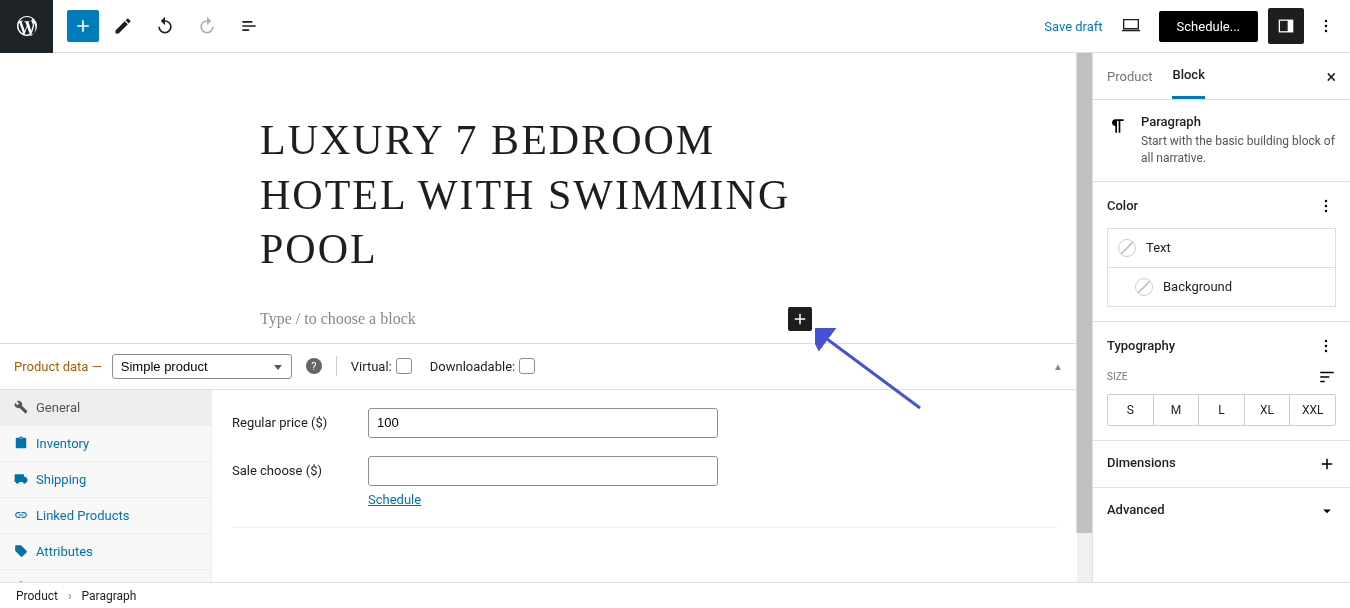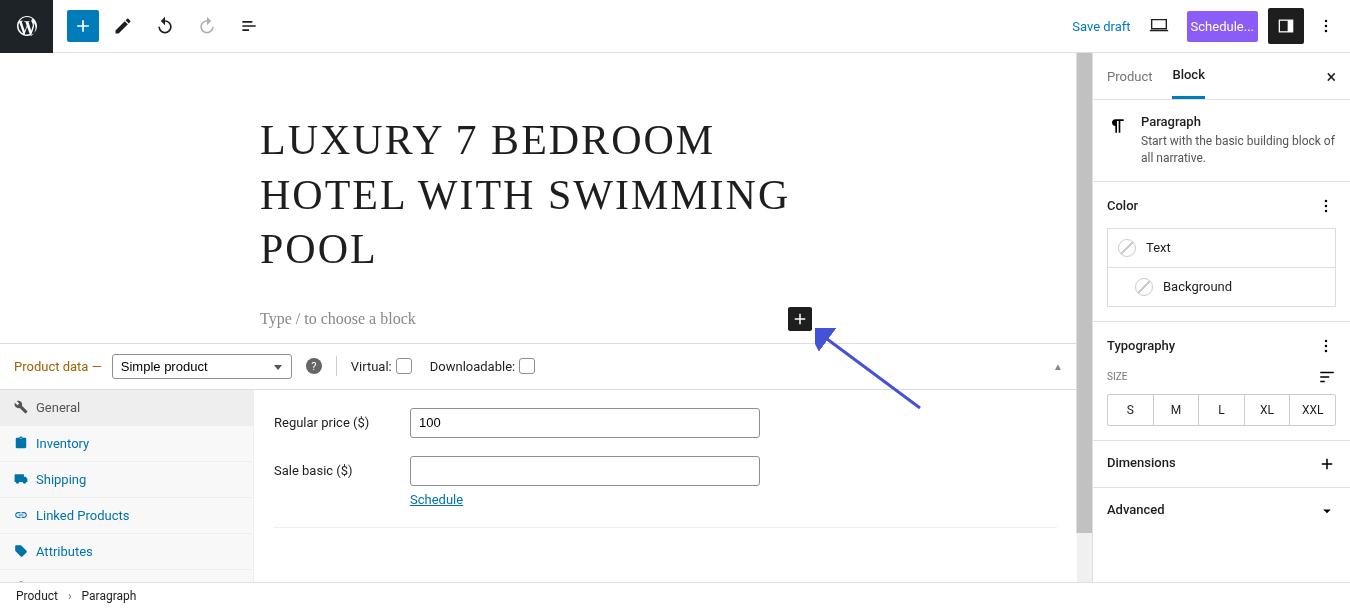--- a/index.html
+++ b/index.html
@@ -11,21 +11,21 @@
 .wp-logo svg { fill: #fff; }
 .toolbar-left { display: flex; align-items: center; padding-left: 14px; gap: 6px; }
 .add-block-btn { width: 32px; height: 32px; background: #007cba; color: #fff; display: flex; align-items: center; justify-content: center; border-radius: 2px; }
 .add-block-btn svg { fill: #fff; }
 .tb-icon-btn { width: 36px; height: 36px; display: flex; align-items: center; justify-content: center; }
 .tb-icon-btn svg { fill: #1e1e1e; }
 .tb-icon-btn.disabled svg { fill: #b0b0b0; }
 .toolbar-right { margin-left: auto; display: flex; align-items: center; padding-right: 12px; gap: 10px; }
 .save-draft { color: #007cba; font-size: 13px; }
 .view-btn { width: 36px; height: 36px; display: flex; align-items: center; justify-content: center; }
-.schedule-btn { background: #8b5cf6; color: #fff; padding: 8px 4px; border-radius: 2px; font-size: 13px; }
+.schedule-btn { background: #000000; color: #fff; padding: 8px 18px; border-radius: 2px; font-size: 13px; }
 .settings-btn { width: 36px; height: 36px; background: #1e1e1e; display: flex; align-items: center; justify-content: center; border-radius: 2px; }
 .settings-btn svg { fill: #fff; }
 .more-btn { width: 24px; height: 36px; display: flex; align-items: center; justify-content: center; }
 
 
 .main-layout { display: flex; height: calc(608px - 53px - 26px); }
 .editor-area { flex: 1; background: #f0f0f0; position: relative; overflow: hidden; }
 .editor-area::after { content: ''; position: absolute; right: 0; top: 0; width: 15px; height: 480px; background: #c1c1c1; border-left: 1px solid #ddd; }
 .editor-canvas { margin: 0; background: #fff; padding: 60px 0 0 260px; }
 .post-title { font-family: Georgia, "Times New Roman", serif; font-size: 42px; font-weight: 400; letter-spacing: 2px; line-height: 1.3; max-width: 560px; }
@@ -40,21 +40,21 @@
 .pd-header-label { font-size: 13px; color: #a16207; margin-right: 10px; }
 .pd-select { border: 1px solid #8c8f94; border-radius: 3px; padding: 4px 26px 4px 8px; font-size: 13px; background: #fff; min-width: 180px; appearance: none; }
 .pd-select-wrap { position: relative; }
 .pd-select-wrap::after { content: ''; position: absolute; right: 10px; top: 11px; width: 0; height: 0; border-left: 4px solid transparent; border-right: 4px solid transparent; border-top: 5px solid #555; pointer-events: none; }
 .pd-help { width: 16px; height: 16px; border-radius: 50%; background: #666; color: #fff; font-size: 11px; display: flex; align-items: center; justify-content: center; margin-left: 14px; }
 .pd-sep { width: 1px; height: 20px; background: #ccc; margin: 0 14px; }
 .pd-check-label { font-size: 13px; color: #1e1e1e; margin-right: 4px; }
 .pd-checkbox { width: 16px; height: 16px; border: 1px solid #8c8f94; border-radius: 3px; background: #fff; margin-right: 18px; }
 .pd-collapse { margin-left: auto; color: #888; font-size: 10px; }
 .pd-body { display: flex; }
-.pd-tabs { width: 254px; background: #f8f8f8; border-right: 1px solid #eee; }
+.pd-tabs { width: 212px; background: #f8f8f8; border-right: 1px solid #eee; }
 .pd-tab { display: flex; align-items: center; gap: 8px; padding: 10px 14px; font-size: 13px; color: #0073aa; border-bottom: 1px solid #eee; }
 .pd-tab.active { background: #eee; color: #555; }
 .pd-tab svg { fill: currentColor; width: 14px; height: 14px; }
 .pd-content { flex: 1; padding: 18px 20px; }
 .pd-row { display: flex; align-items: center; margin-bottom: 18px; }
 .pd-row label { width: 136px; font-size: 13px; color: #1e1e1e; }
 .pd-input { border: 1px solid #8c8f94; border-radius: 3px; padding: 4px 8px; font-size: 13px; width: 350px; height: 30px; }
 .pd-schedule-link { color: #0073aa; text-decoration: underline; font-size: 13px; margin-left: 136px; }
 .pd-content-bottom-sep { border-top: 1px solid #eee; margin-top: 20px; }
 
@@ -216,21 +216,21 @@
               </svg>
             <span>Advanced</span>
           </div>
         </div>
         <div class="pd-content">
           <div class="pd-row">
             <label>Regular price ($)</label>
             <input class="pd-input" type="text" value="100" style="">
           </div>
           <div class="pd-row" style="margin-bottom:6px;">
-            <label>Sale basic ($)</label>
+            <label>Sale choose ($)</label>
             <input class="pd-input" type="text" value="" style="">
           </div>
           <a class="pd-schedule-link">Schedule</a>
           <div class="pd-content-bottom-sep"></div>
         </div>
       </div>
     </div>
 
     <svg class="arrow-overlay" viewBox="0 0 110 85">
       <defs>

